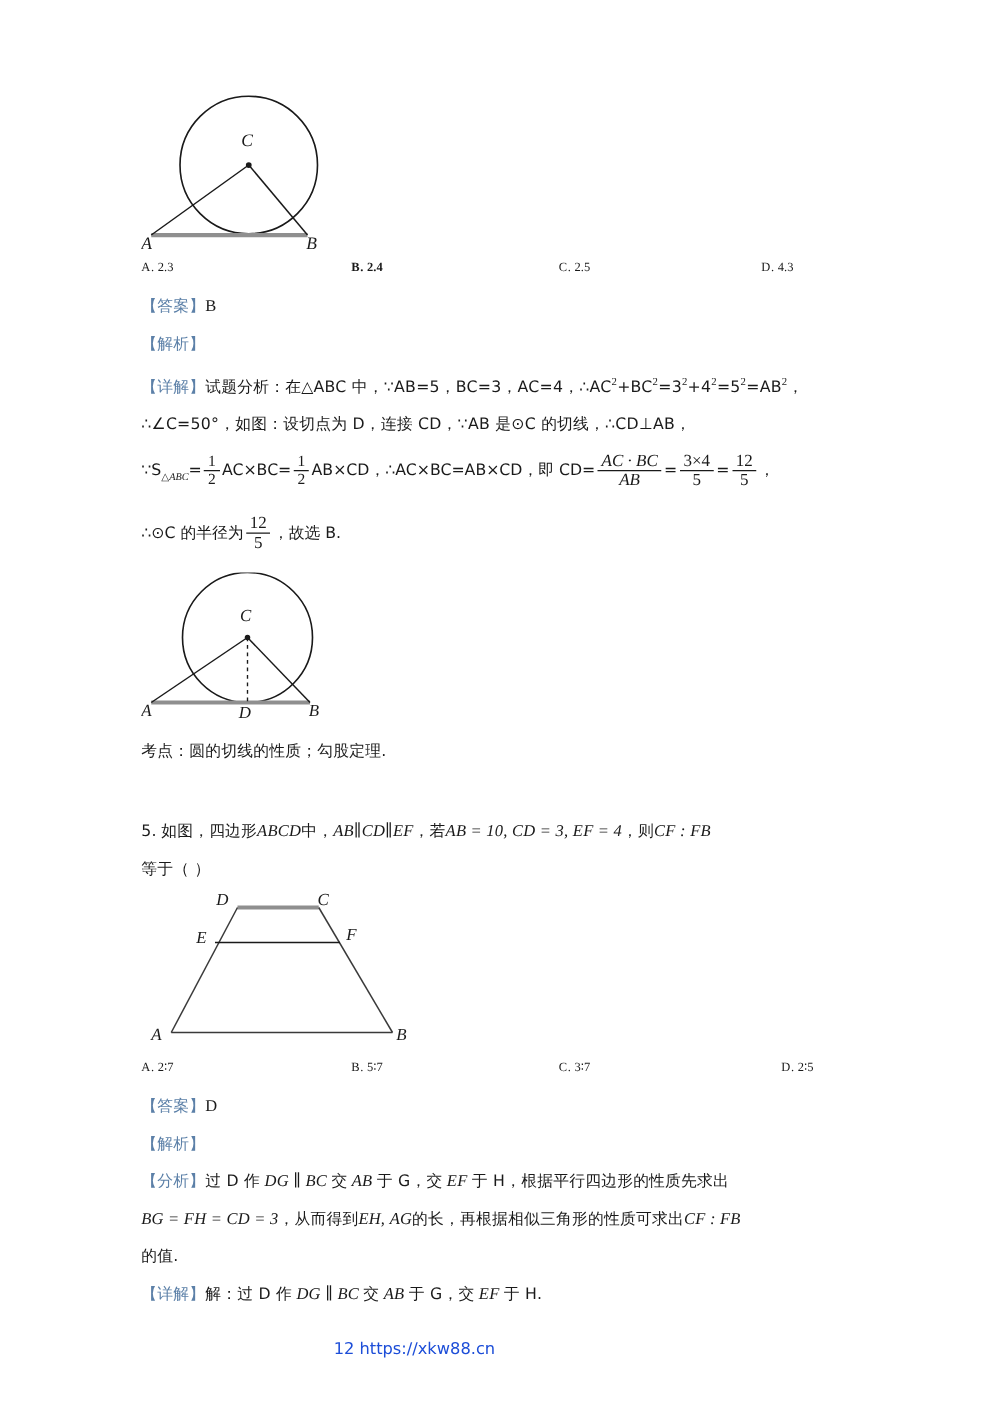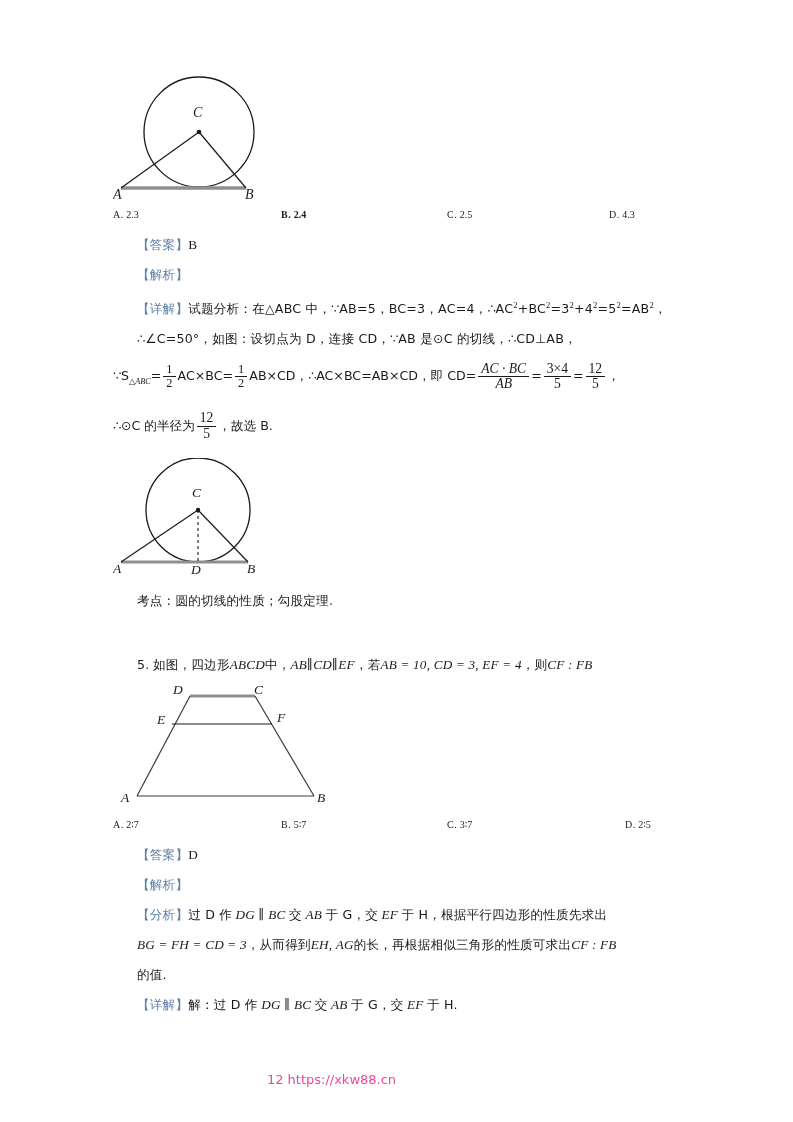--- a/index.html
+++ b/index.html
@@ -28,21 +28,20 @@
     top: 75px;
     width: 580px;
   }
 
   
   .line {
     font-size: 13.2px;
     line-height: 30px;
     white-space: nowrap;
     letter-spacing: 0.2px;
-    margin-left: 24px;
   }
   .cjk { font-family: "DejaVu Sans", "Liberation Sans", sans-serif; font-size: 12.6px; }
   .mathi { font-style: italic; font-family: "Liberation Serif", serif; }
   .tag {
     color: #5c80a8;
     font-family: "DejaVu Sans", "Liberation Sans", sans-serif;
     font-size: 12.6px;
   }
   .blk { color: #1a1a1a; }
 
@@ -89,21 +88,21 @@
     white-space: nowrap;
   }
 
   
   .footer {
     position: absolute;
     left: 0;
     top: 1072px;
     width: 663px;
     text-align: center;
-    color: #ec4899;
+    color: #1d4ed8;
     font-size: 13px;
     font-family: "DejaVu Sans", "Liberation Sans", sans-serif;
   }
   .gap-s { height: 10px; }
   .gap-l { height: 34px; }
 </style>
 </head>
 <body>
 
 <div class="page">
@@ -187,20 +186,23 @@
       <span class="cjk">考点：圆的切线的性质；勾股定理.</span>
     </div>
 
     <div class="gap-l"></div>
 
     <div class="line">
       <span class="cjk">5.</span>
       <span class="cjk">如图，四边形</span><span class="mathi">ABCD</span><span class="cjk">中，</span><span class="mathi">AB</span><span>∥</span><span class="mathi">CD</span><span>∥</span><span class="mathi">EF</span><span class="cjk">，若</span><span class="mathi">AB = 10,</span>
       <span class="mathi">CD = 3,</span>
       <span class="mathi">EF = 4</span><span class="cjk">，则</span><span class="mathi">CF : FB</span>
+    </div>
+    <div class="line">
+      <span class="cjk">等于（   ）</span>
     </div>
 
     <div class="figure">
       <svg width="300" height="130" viewBox="0 0 300 130">
         <line x1="77" y1="16" x2="142" y2="16" stroke="#8f8f8f" stroke-width="3.2"></line>
         <line x1="24" y1="116" x2="201" y2="116" stroke="#3a3a3a" stroke-width="1.1"></line>
         <line x1="77" y1="16" x2="24" y2="116" stroke="#3a3a3a" stroke-width="1.2"></line>
         <line x1="142" y1="16" x2="201" y2="116" stroke="#3a3a3a" stroke-width="1.2"></line>
         <line x1="59" y1="44" x2="159" y2="44" stroke="#1a1a1a" stroke-width="1.2"></line>
         <text x="60" y="14" font-family="Liberation Serif, serif" font-style="italic" font-size="13.5" fill="#1a1a1a">D</text>

